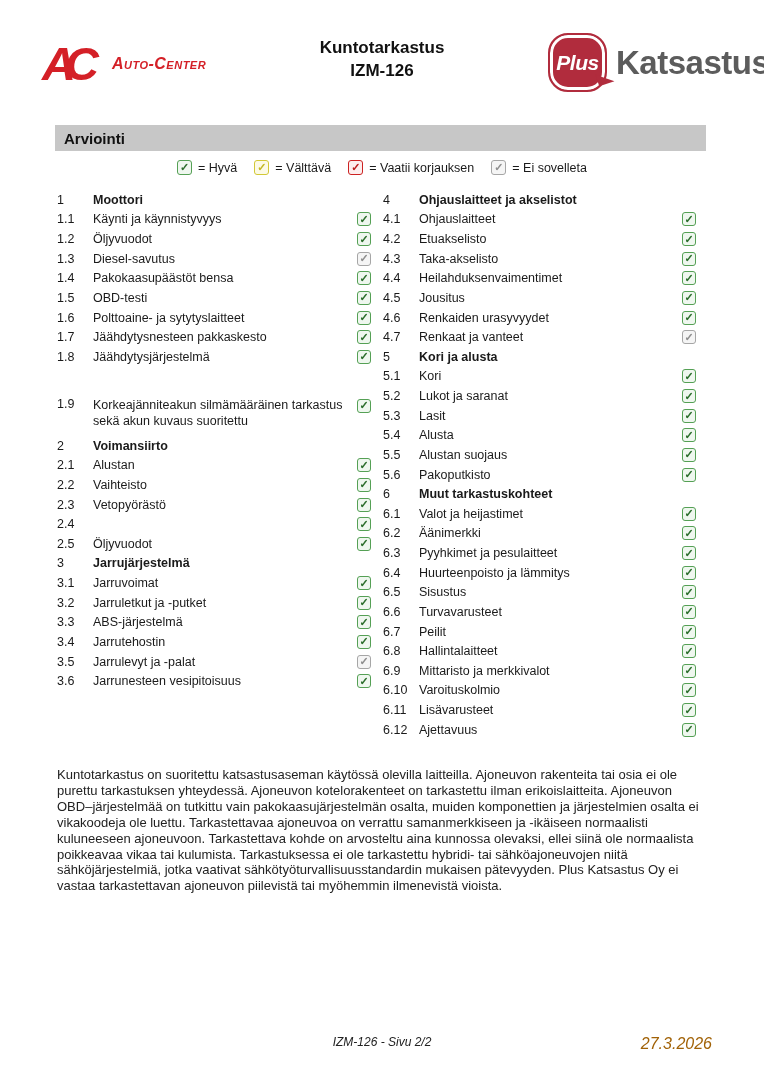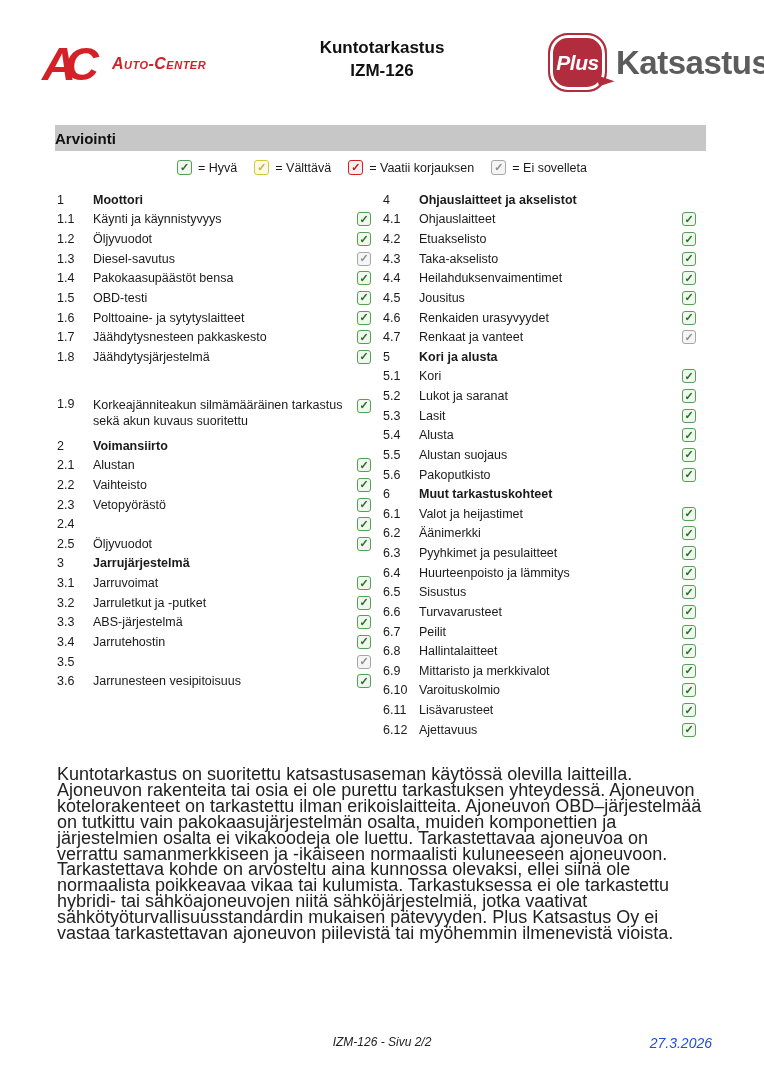--- a/index.html
+++ b/index.html
@@ -35,21 +35,21 @@
     border-color:transparent transparent transparent var(--plus-badge-red,#b12c3d);
     transform:rotate(-18deg);
   }
   .katsastus-word { margin-left:9px; font-size:33px; font-weight:bold; color:var(--katsastus-gray,#5c5c5c); letter-spacing:-0.5px; }
 
   
   .section-bar {
     position:absolute; left:55px; top:125px; width:651px; height:26px;
     background:var(--bar-gray,#c7c7c7); display:flex; align-items:center;
   }
-  .section-bar span { font-size:15px; font-weight:bold; color:#111; }
+  .section-bar span { font-size:15px; font-weight:bold; padding-left:9px; color:#111; }
 
   
   .legend { position:absolute; left:0; right:0; top:160px; display:flex; justify-content:center; gap:17px; }
   .legend-item { display:flex; align-items:center; gap:6px; font-size:12.5px; }
 
   
   .checkbox {
     box-sizing:border-box; width:14px; height:14px; border-radius:3px; flex:none;
     display:flex; align-items:center; justify-content:center;
     font-size:11px; font-weight:bold; line-height:1;
@@ -71,31 +71,31 @@
   .row .label { flex:1; padding-right:6px; }
   .row.section .label { font-weight:bold; }
   .row .checkbox { margin-left:auto; }
   .row.tall { height:39.28px; align-items:flex-start; padding-top:1px;margin-top:29px; }
   .row.tall .label { line-height:16.5px; }
   .row.tall .checkbox { margin-top:2px; }
 
   
   .disclaimer {
     position:absolute; left:57px; top:767px; width:651px;
-    font-size:18px; line-height:15.9px; color:#222; margin:0; text-align:left;
+    font-size:13px; line-height:15.9px; color:#222; margin:0; text-align:left;
   }
 
   
   .footer-center {
     position:absolute; left:0; right:0; top:1035px; text-align:center;
     font-size:12px; font-style:italic; color:#222;
   }
   .footer-right {
     position:absolute; right:52px; top:1035px;
-    font-size:14px; font-style:italic; color:#1d4ed8;
+    font-size:16px; font-style:italic; color:#a16207;
   }
 </style>
 </head>
 <body>
 
 <div class="page">
 
   <div class="ac-logo">
     <span class="ac-mark">AC</span>
     <span class="ac-name">Auto-Center</span>
@@ -262,20 +262,21 @@
   </div>
 
   <div class="row">
     <span class="num">3.4</span>
     <span class="label">Jarrutehostin</span>
     <span class="checkbox good">✓</span>
   </div>
 
   <div class="row">
     <span class="num">3.5</span>
+    <span class="label">Jarrulevyt ja -palat</span>
     <span class="checkbox na">✓</span>
   </div>
 
   <div class="row">
     <span class="num">3.6</span>
     <span class="label">Jarrunesteen vesipitoisuus</span>
     <span class="checkbox good">✓</span>
   </div>
 </div>
     <div class="col col-right">

